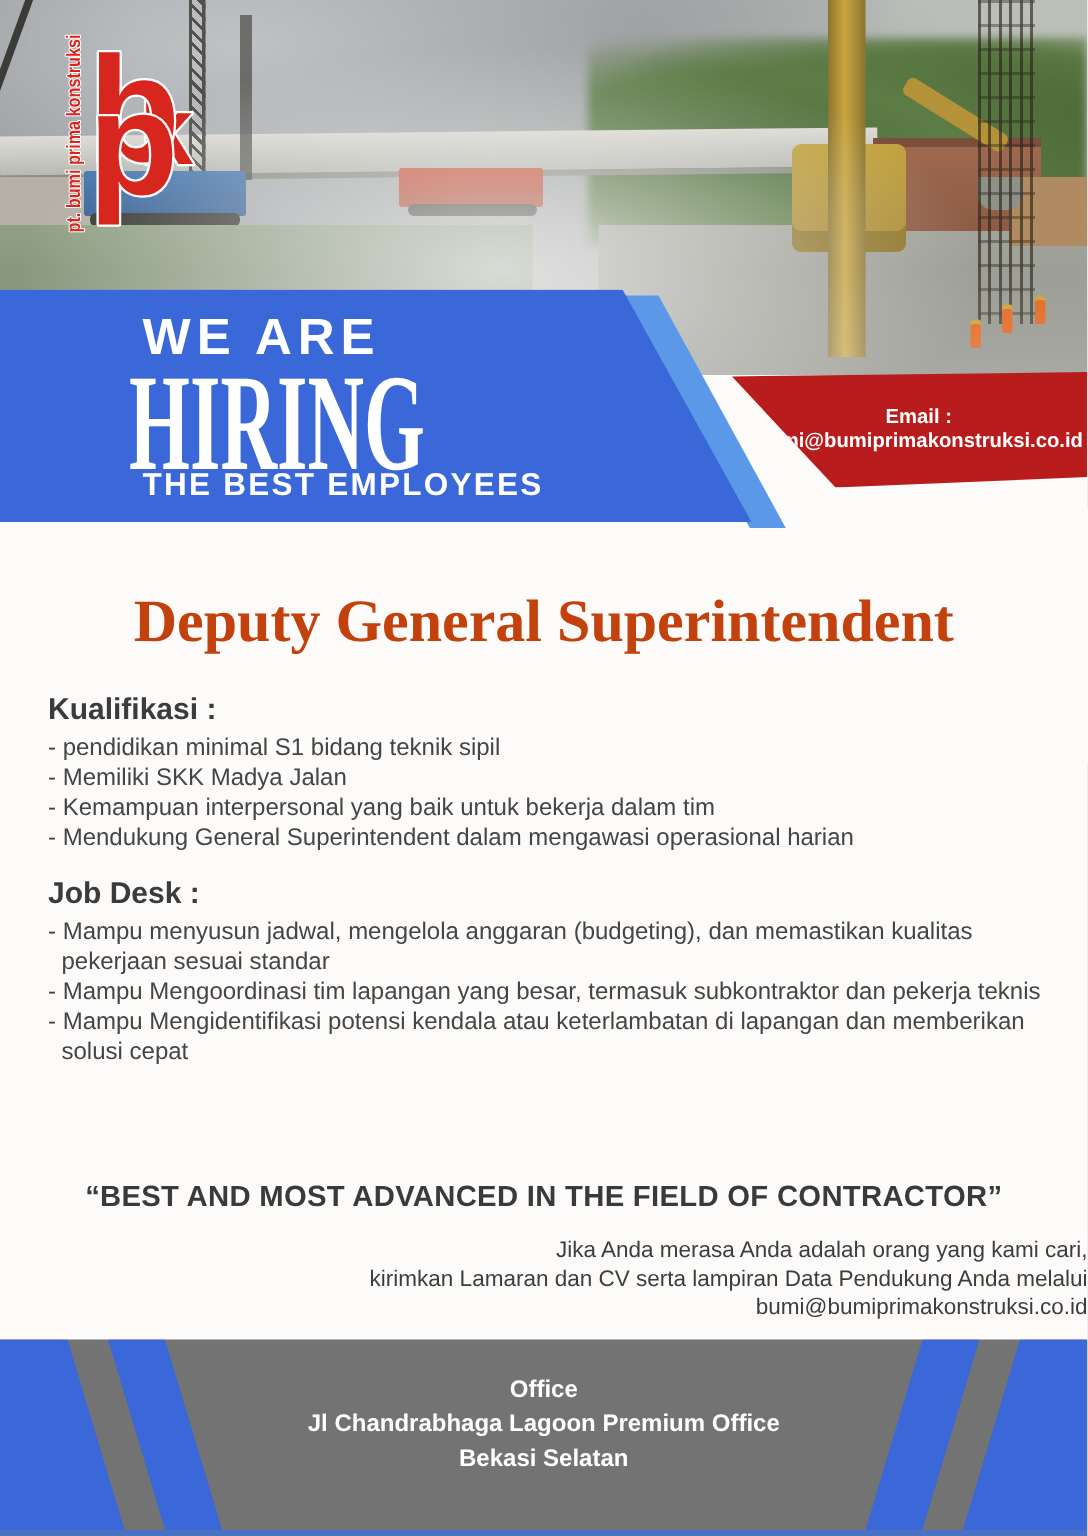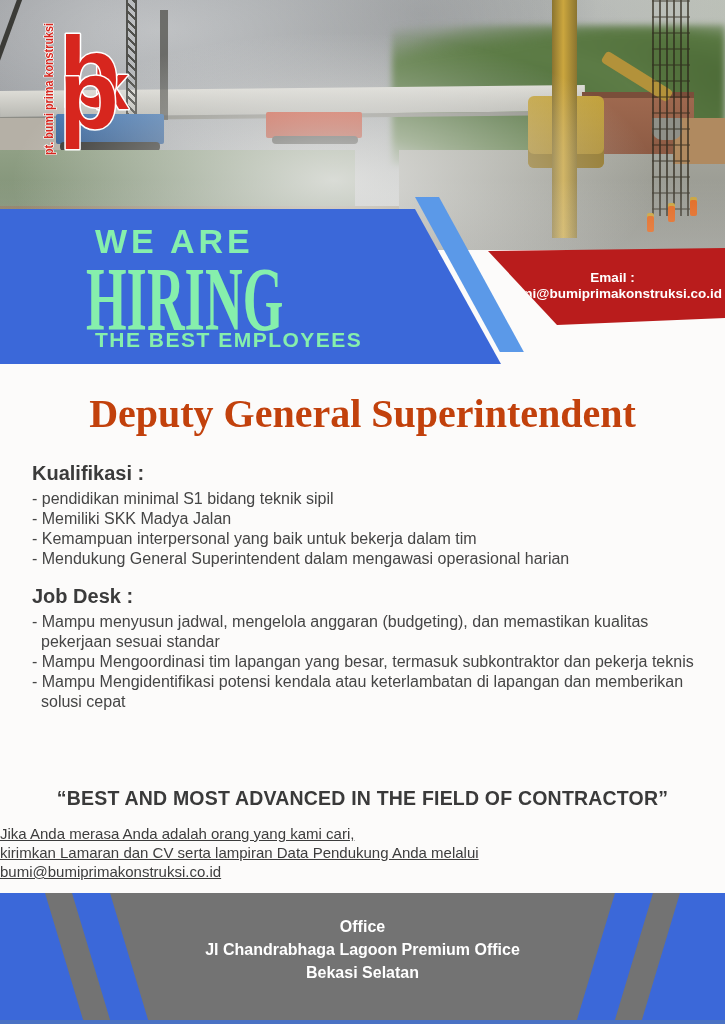--- a/index.html
+++ b/index.html
@@ -49,22 +49,22 @@
     background:repeating-linear-gradient(to right,rgba(42,36,24,.8) 0 2px,transparent 2px 7px),
                repeating-linear-gradient(to bottom,rgba(42,36,24,.5) 0 2px,transparent 2px 16px);}
   .worker{width:7px;height:16px;background:#e2671f;border-radius:2px;box-shadow:0 -3px 0 0 #caa23a;}
   .w1{left:647px;top:216px;} .w2{left:668px;top:206px;} .w3{left:690px;top:200px;}
   .haze{left:0;top:0;width:100%;height:100%;
     background:radial-gradient(ellipse at 46% 72%,rgba(232,232,230,.85),rgba(232,232,230,0) 58%),
                linear-gradient(to bottom,rgba(255,255,255,0) 72%,rgba(244,243,241,.25));}
   
   .logo{position:absolute;left:35px;top:3px;width:112px;height:162px;}
   
-  .banner{position:absolute;left:0;top:209px;width:520px;height:179px;
-    background:#3b68d9;color:#86efac;
+  .banner{position:absolute;left:0;top:193px;width:520px;height:179px;
+    background:#3b68d9;color:#ffffff;
     -webkit-clip-path:polygon(0 0,415px 0,501px 155px,0 155px);
     clip-path:polygon(0 0,415px 0,501px 155px,0 155px);}
   .banner-stripe{position:absolute;left:415px;top:197px;width:24px;height:155px;
     background:#5b99e8;transform:skewX(28.7deg);transform-origin:top left;}
   .we-are{position:absolute;left:95px;top:13px;font-size:34px;font-weight:bold;letter-spacing:4px;}
   .hiring{position:absolute;left:86px;top:44px;font-family:"Liberation Serif",serif;
     font-weight:bold;font-size:90px;line-height:90px;letter-spacing:0;
     transform:scale(.58,1.02);transform-origin:top left;white-space:nowrap;}
   .best-emp{position:absolute;left:95px;top:119px;font-size:21px;font-weight:bold;letter-spacing:1.5px;}
   
@@ -76,22 +76,22 @@
   
   .job-title{position:absolute;left:0;top:390px;width:725px;text-align:center;
     font-family:"Liberation Serif",serif;font-weight:bold;font-size:40px;color:#c2410c;}
   .sections{position:absolute;left:32px;top:462px;width:670px;color:#454545;}
   .sec-heading{font-size:20px;font-weight:bold;color:#3b3b3b;margin:0 0 4px 0;}
   .sec-list{list-style:none;margin:0;padding:0;font-size:16px;line-height:20px;}
   .sec-list li{padding-left:9px;text-indent:-9px;white-space:pre-line;}
   .jobdesk{margin-top:16px;}
   .tagline{position:absolute;left:0;top:787px;width:725px;text-align:center;
     font-size:19.5px;font-weight:bold;color:#3a3a3a;letter-spacing:.2px;}
-  .apply{position:absolute;left:0;top:824px;width:725px;text-align:left;
-    font-size:15px;line-height:19px;color:#3d3d3d;text-decoration:underline;}
+  .apply{position:absolute;left:0;top:824px;width:725px;text-align:right;
+    font-size:15px;line-height:19px;color:#3d3d3d;}
   
   .footer{position:absolute;left:0;bottom:0;width:725px;height:131px;
     background:#737373;overflow:hidden;}
   .fs{position:absolute;top:0;height:100%;background:#3b68d9;}
   .fs-l1{left:-40px;width:85px;transform:skewX(16.7deg);transform-origin:top left;}
   .fs-l2{left:72px;width:38px;transform:skewX(16.7deg);transform-origin:top left;}
   .fs-r1{left:680px;width:85px;transform:skewX(-16.7deg);transform-origin:top left;}
   .fs-r2{left:615px;width:38px;transform:skewX(-16.7deg);transform-origin:top left;}
   .footer-text{position:absolute;left:0;top:22px;width:725px;text-align:center;
     color:#fff;font-weight:bold;font-size:16px;line-height:23px;}

